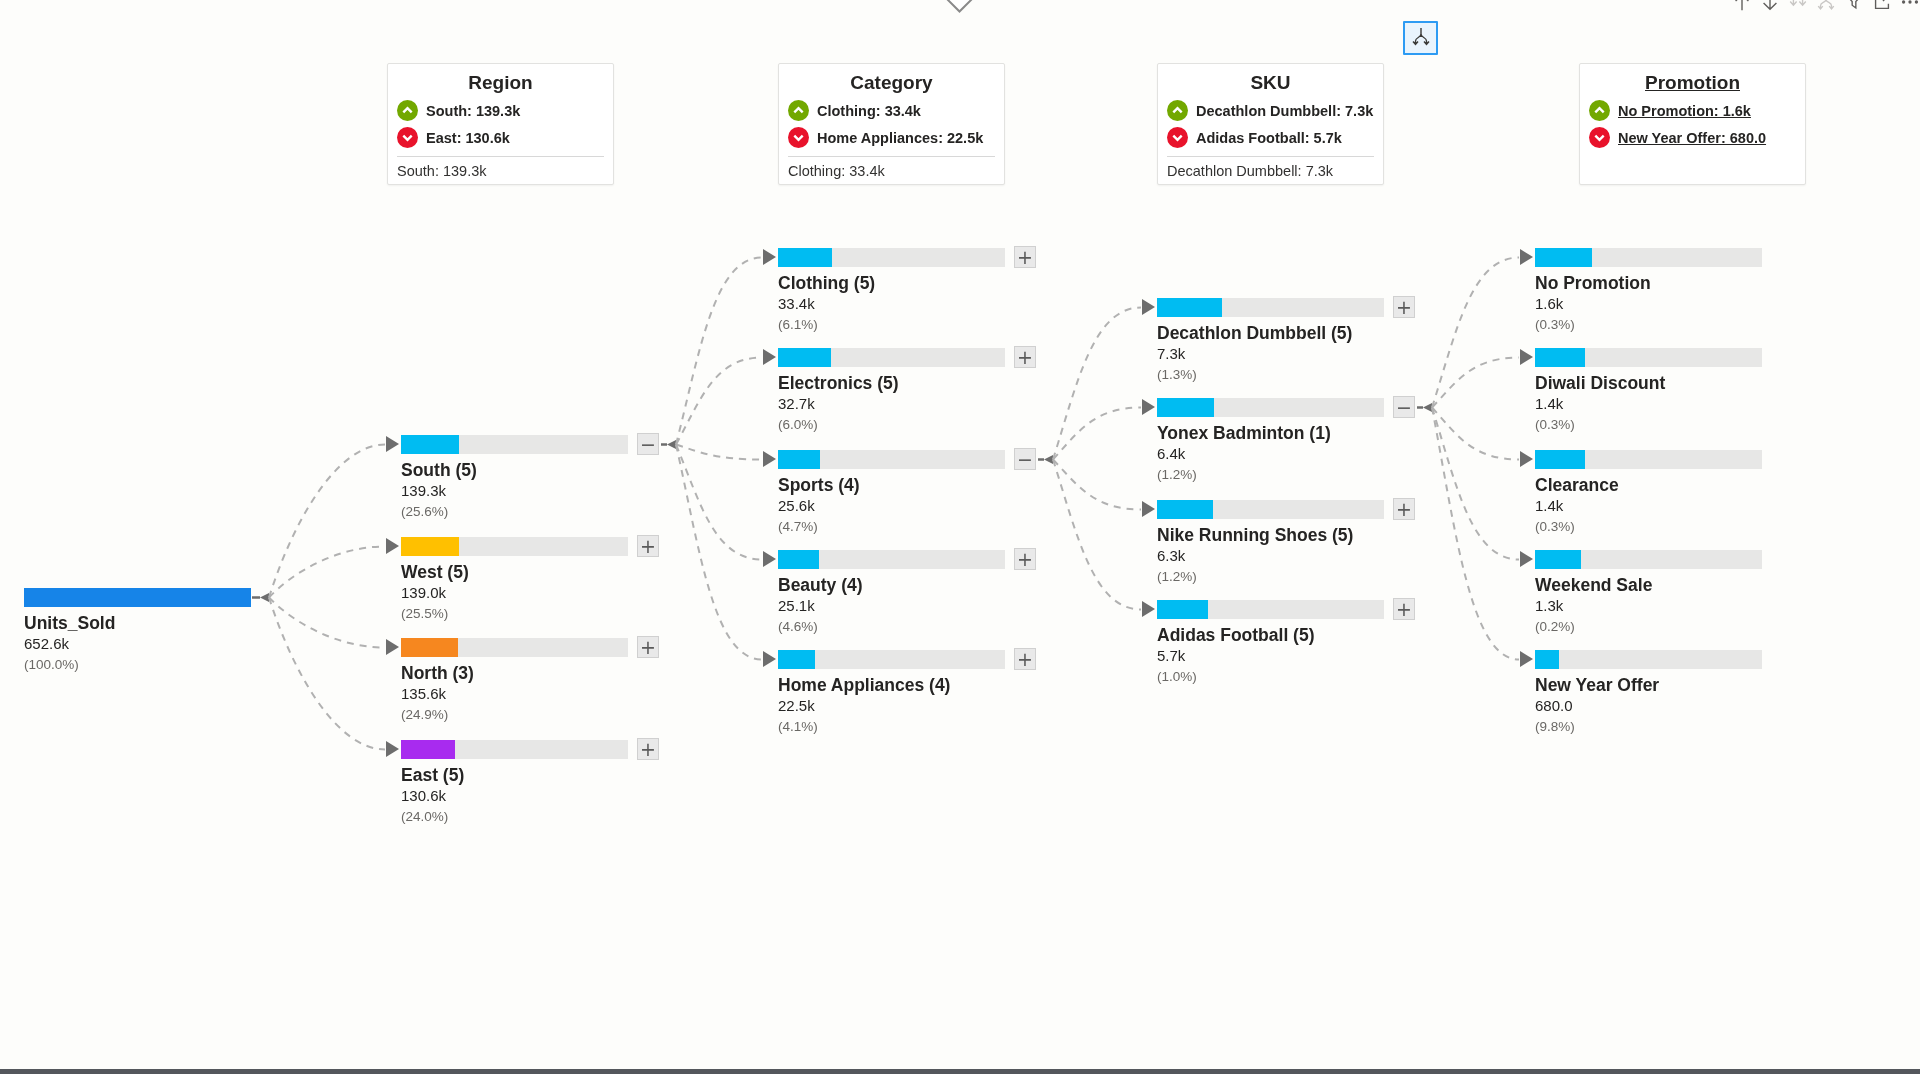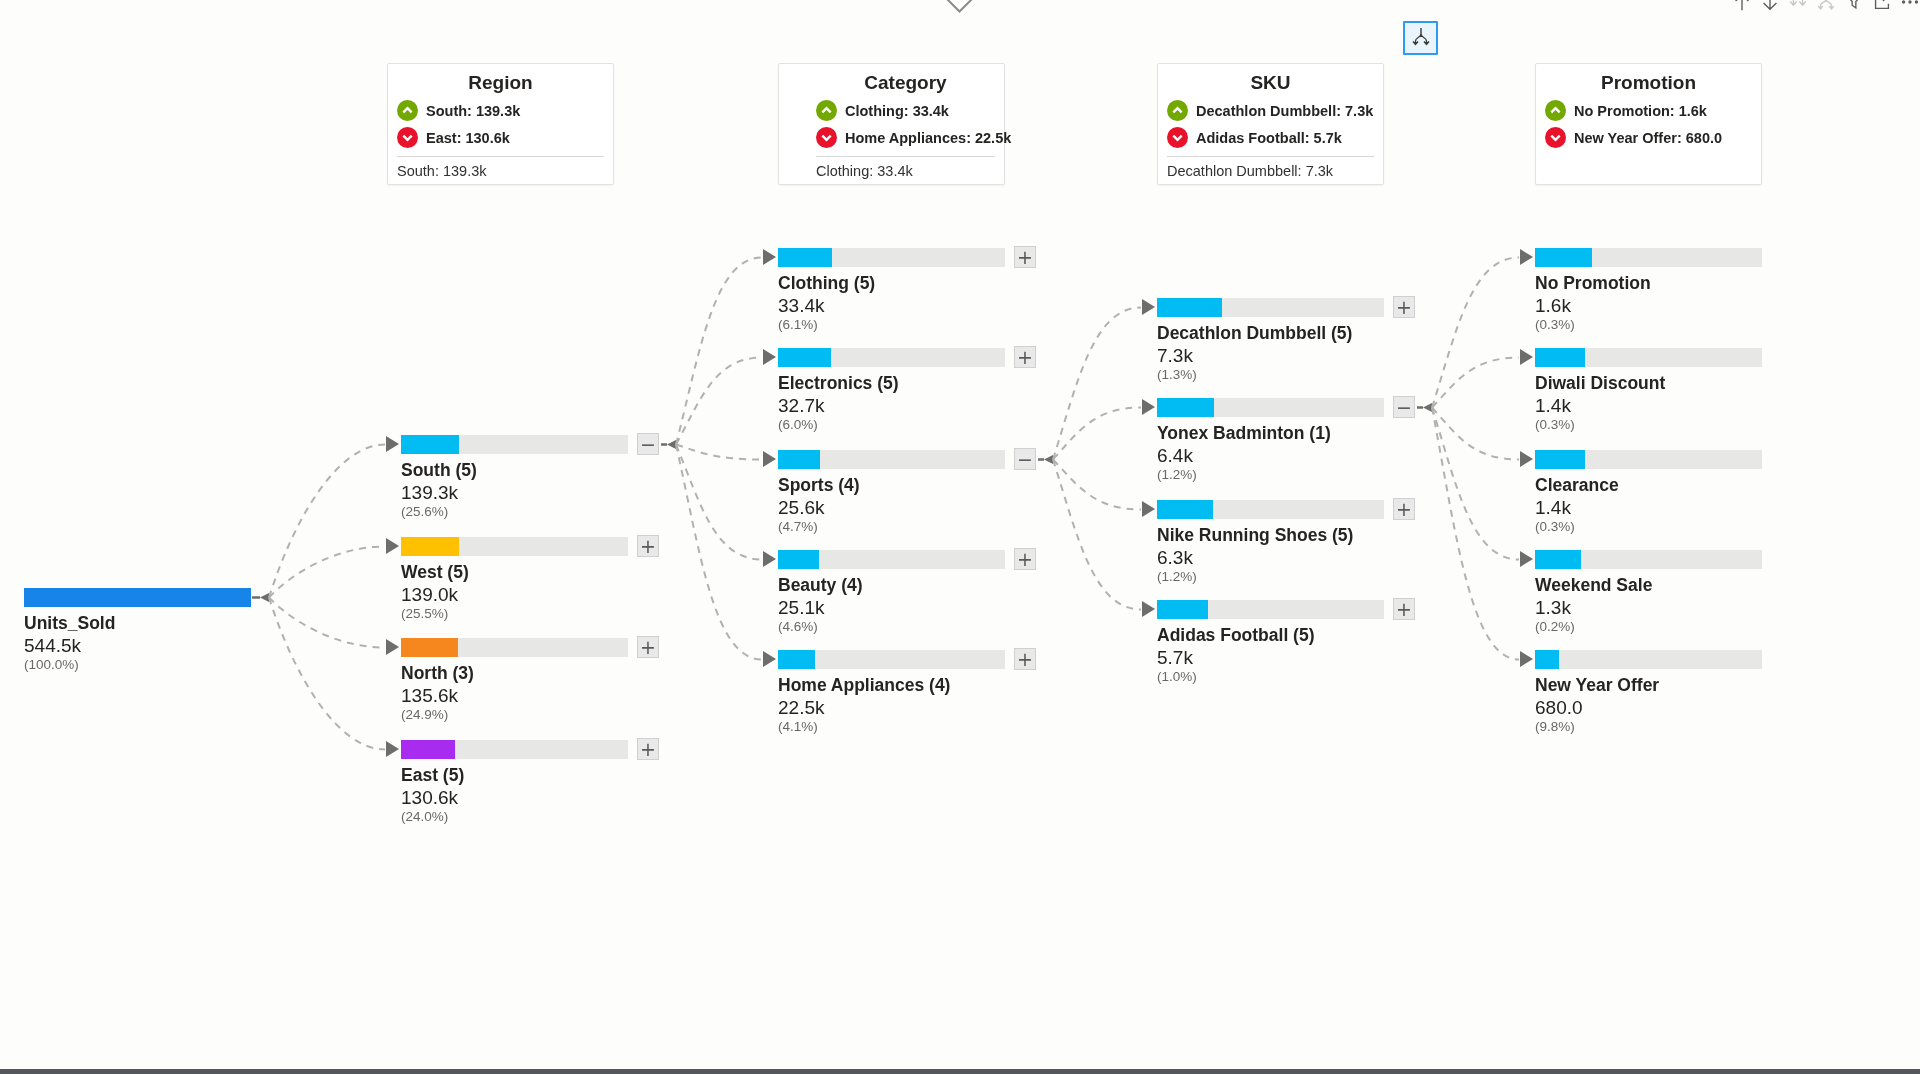--- a/index.html
+++ b/index.html
@@ -41,21 +41,21 @@
   .node{position:absolute;width:300px}
   .node-bar{position:absolute;left:0;top:0;width:227px;height:19px;background:#e7e7e6;cursor:pointer}
   .node-fill{height:100%}
   .node-arrow{position:absolute;left:-15px;top:1px;width:0;height:0;
     border-left:13px solid #6d6d6d;border-top:8.5px solid transparent;border-bottom:8.5px solid transparent}
   .node-btn{position:absolute;left:236px;top:-2px;width:22px;height:22px;box-sizing:border-box;
     background:#e9e9e9;border:1px solid #d0d0d0;color:#5a5a5a;font-size:19px;line-height:18px;
     display:flex;align-items:center;justify-content:center;padding:0;cursor:pointer;
     font-family:"DejaVu Sans",sans-serif}
   .node-name{position:absolute;top:25px;left:0;font-size:17.5px;font-weight:700;color:#252423;white-space:nowrap;cursor:pointer}
-  .node-value{position:absolute;top:47px;left:0;font-size:19px;color:#252423;white-space:nowrap}
+  .node-value{position:absolute;top:47px;left:0;font-size:15px;color:#252423;white-space:nowrap}
   .node-pct{position:absolute;top:69px;left:0;font-size:13.5px;color:#6a6865;white-space:nowrap}
 
   #connectors{position:absolute;inset:0;pointer-events:none}
 
   
   #bottom-bar{position:absolute;left:0;bottom:0;width:100%;height:5px;background:#54575c}
 </style>
 </head>
 <body>
 
@@ -127,21 +127,21 @@
         <svg viewBox="0 0 14 14">
               <path d="M2.5 5 L7 9.5 L11.5 5"></path>
             </svg>
       </span>
       <span class="hcard-low">East: 130.6k</span>
     </div>
     <div class="hcard-divider"></div>
     <div class="hcard-selected">South: 139.3k</div>
   </div>
 
-  <div class="hcard" style="left: 778px; padding-left: 28px;">
+  <div class="hcard" style="left: 778px;">
     <div class="hcard-title">Category</div>
     <div class="hcard-row">
       <span class="badge badge-up" style="background: rgb(114, 168, 0);">
         <svg viewBox="0 0 14 14">
               <path d="M2.5 9 L7 4.5 L11.5 9"></path>
             </svg>
       </span>
       <span class="hcard-high">Clothing: 33.4k</span>
     </div>
     <div class="hcard-row">
@@ -171,21 +171,21 @@
         <svg viewBox="0 0 14 14">
               <path d="M2.5 5 L7 9.5 L11.5 5"></path>
             </svg>
       </span>
       <span class="hcard-low">Adidas Football: 5.7k</span>
     </div>
     <div class="hcard-divider"></div>
     <div class="hcard-selected">Decathlon Dumbbell: 7.3k</div>
   </div>
 
-  <div class="hcard" style="left: 1535px;">
+  <div class="hcard" style="left: 1579px; text-decoration: underline;">
     <div class="hcard-title">Promotion</div>
     <div class="hcard-row">
       <span class="badge badge-up" style="background: rgb(114, 168, 0);">
         <svg viewBox="0 0 14 14">
               <path d="M2.5 9 L7 4.5 L11.5 9"></path>
             </svg>
       </span>
       <span class="hcard-high">No Promotion: 1.6k</span>
     </div>
     <div class="hcard-row">
@@ -236,21 +236,21 @@
       </g>
     </svg>
   <div id="nodes">
   <div class="node" style="left: 24px; top: 588px;">
 
     <div class="node-bar">
           <div class="node-fill" style="width: 227px; background: rgb(22, 132, 232);"></div>
         </div>
 
     <div class="node-name">Units_Sold</div>
-    <div class="node-value">544.5k</div>
+    <div class="node-value">652.6k</div>
     <div class="node-pct">(100.0%)</div>
   </div>
 
   <div class="node" style="left: 401px; top: 435px;">
     <span class="node-arrow"></span>
     <div class="node-bar">
           <div class="node-fill" style="width: 58px; background: rgb(0, 188, 242);"></div>
         </div>
     <button class="node-btn">−</button>
     <div class="node-name">South (5)</div>

